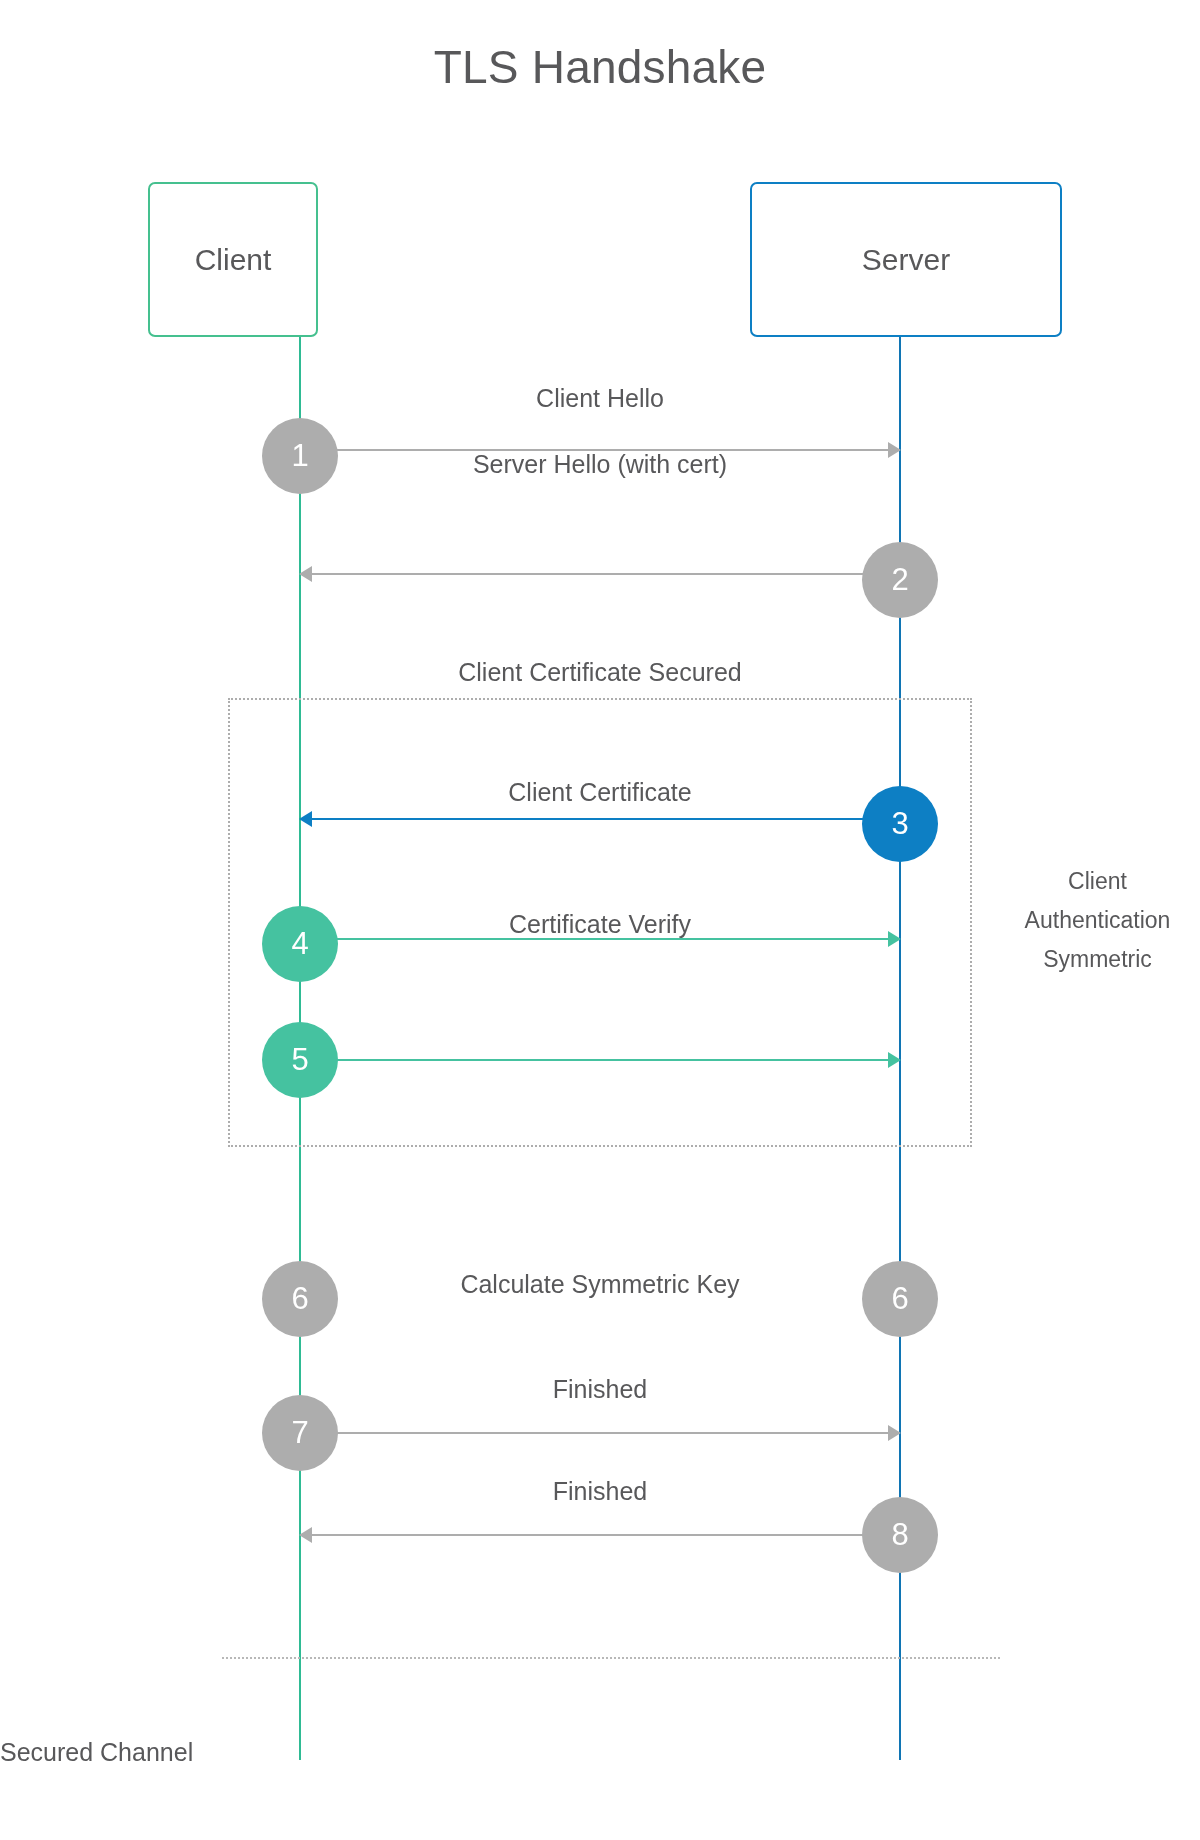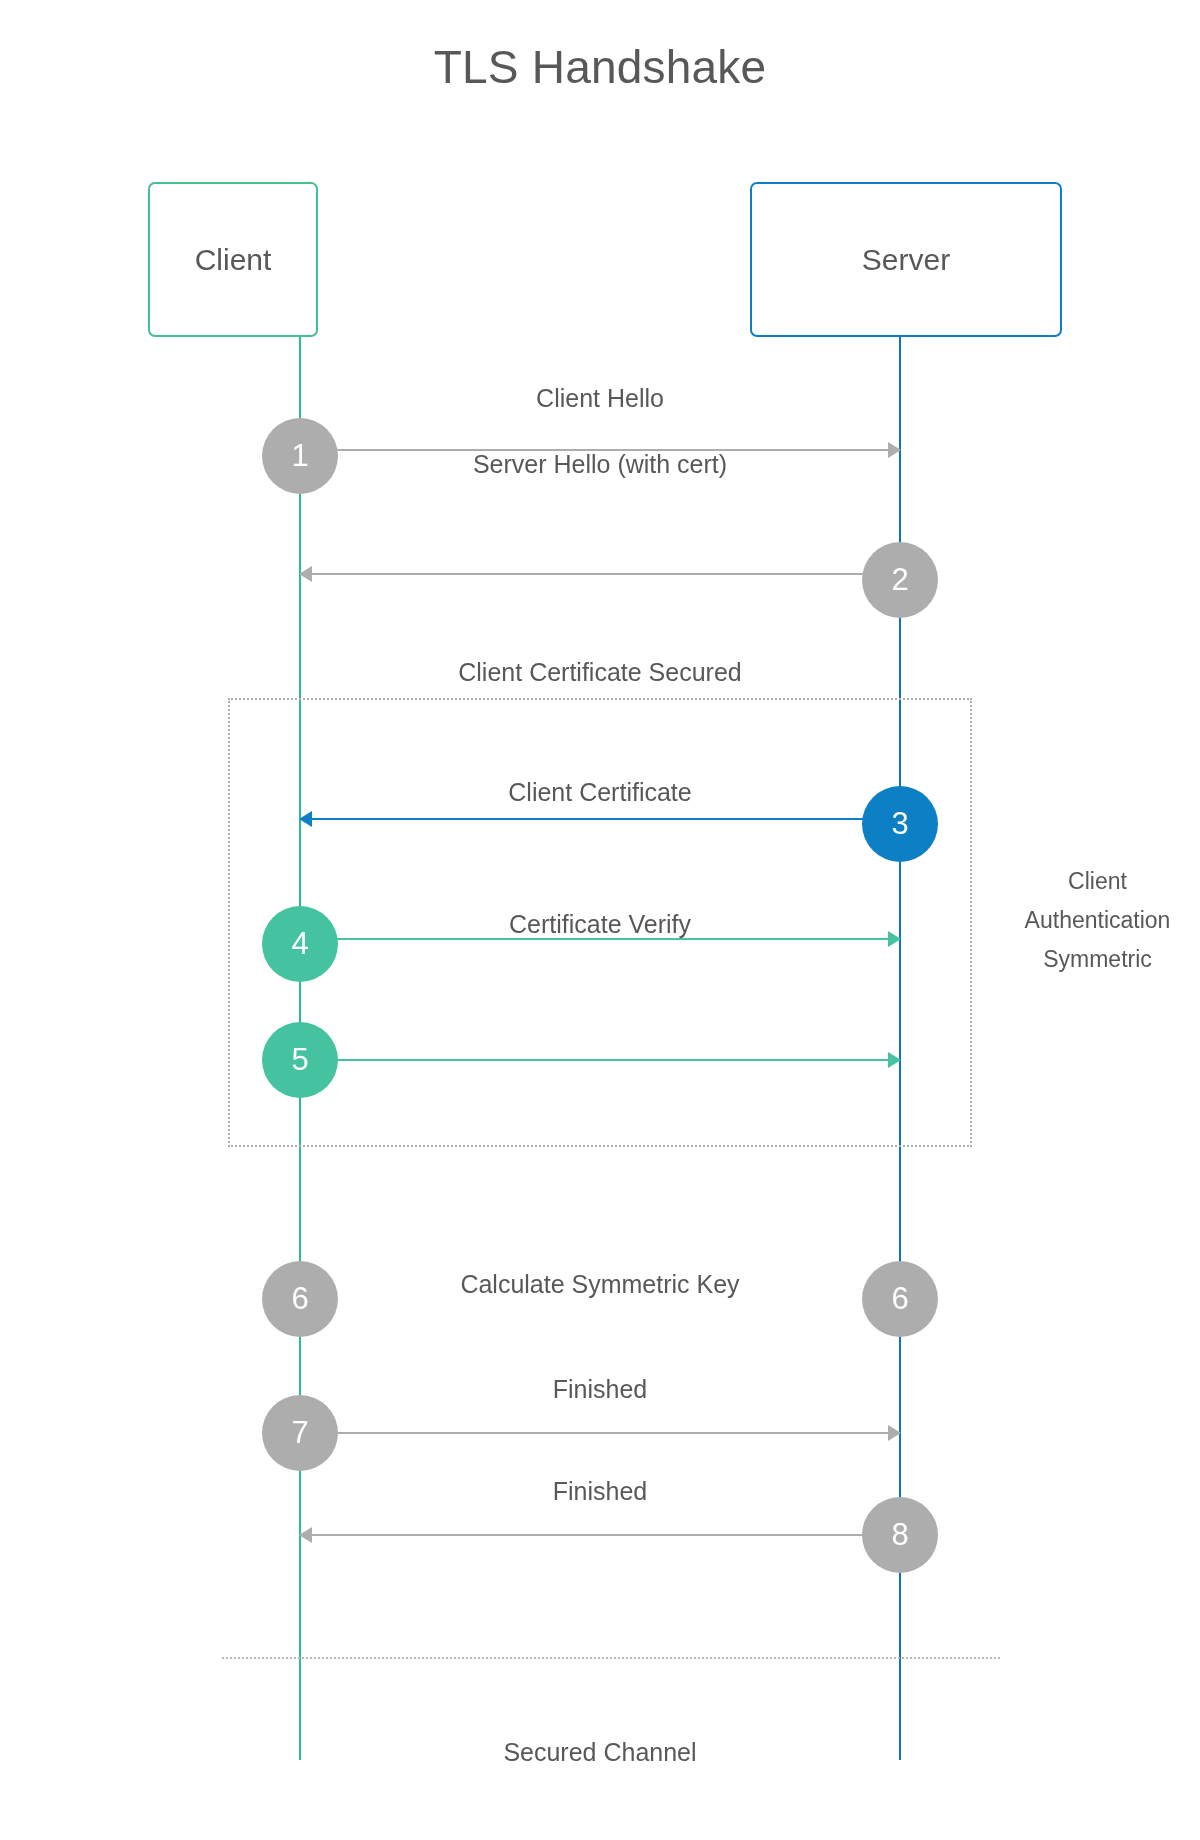--- a/index.html
+++ b/index.html
@@ -138,21 +138,21 @@
     width: 778px;
     height: 0;
     border-top: 2px dotted #b8b8b8;
   }
 
   .secure-label {
     position: absolute;
     left: 0;
     top: 1738px;
     width: 1200px;
-    text-align: center;
+    text-align: left;
     font-size: 25px;
     color: #58585a;
   }
 </style>
 </head>
 <body>
 
 <div id="canvas">
 
   <div class="diagram-title">TLS Handshake</div>

